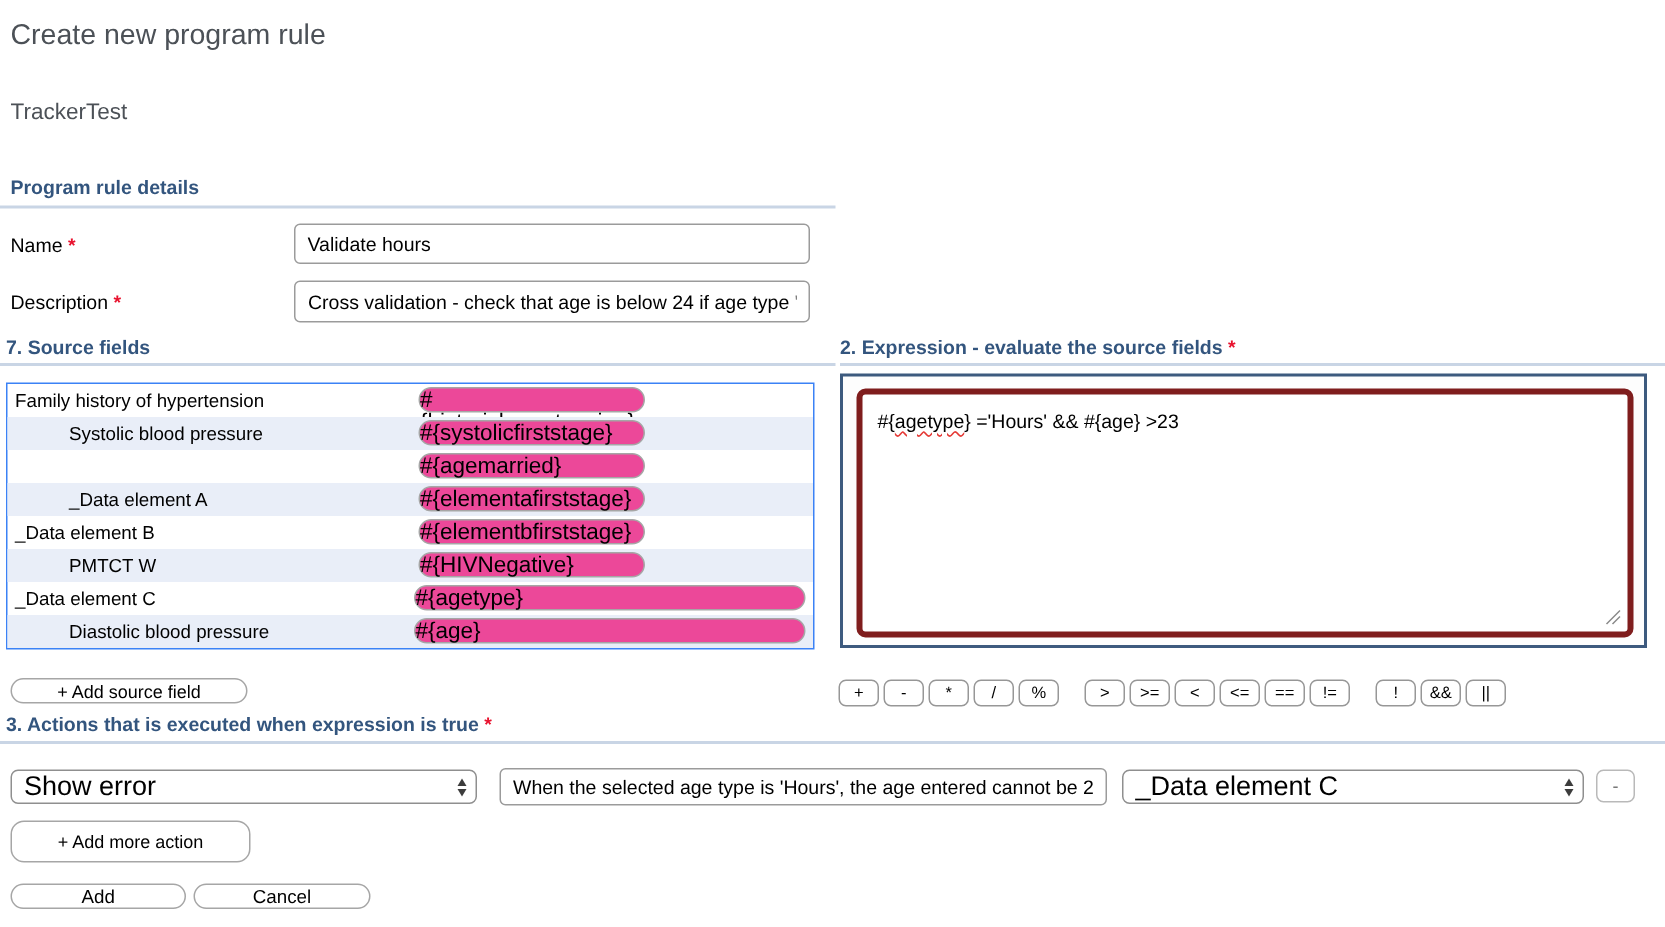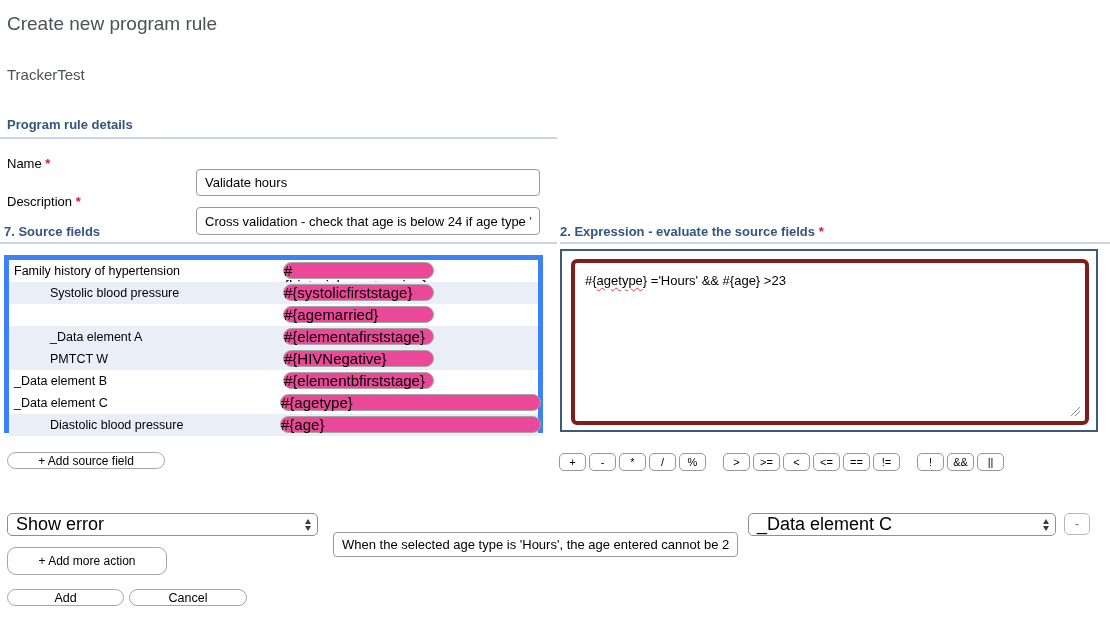--- a/index.html
+++ b/index.html
@@ -11,24 +11,24 @@
   .title { font-size: 19px; color: #4c5157; }
   .subtitle { font-size: 15px; color: #4c5157; }
 
   .sec-h { font-weight: bold; font-size: 13px; color: #33557e;
            border-bottom: 2px solid #c9d5e5; }
   .req { color: #e8112d; font-weight: bold; }
 
   .lbl { font-size: 13px; color: #000; }
 
   input.txt { border: 1px solid #9b9b9b; border-radius: 4px; font-size: 13px;
-              padding: 0 8px; font-family: inherit; color: #000; background: #fff; margin-top: 20px; }
+              padding: 0 8px; font-family: inherit; color: #000; background: #fff; }
 
   
-  .sf-table { border: 5px solid #3b82f6; background: #fff; }
+  .sf-table { border: 1px solid #3b82f6; background: #fff; }
   .srow { height: 22px; display: flex; align-items: center; position: relative;
           font-size: 12.5px; }
   .srow.alt { background: #e9eef8; padding-left: 36px; }
   .srow .slabel { padding-left: 5px; }
   .pill { position: absolute; top: 2px; height: 17px; border: 1px solid #a6a6a6;
           border-radius: 9px; background: #ec4899; font-size: 15px; line-height: 15px;
           font-family: inherit; text-align: left; cursor: pointer; }
   .pill.narrow { left: 274px; width: 151px; }
   .pill.wide   { left: 271px; width: 261px; }
 
@@ -101,27 +101,27 @@
         <button class="pill narrow">#{systolicfirststage}</button>
       </div>
       <div class="srow">
         <span class="slabel"></span>
         <button class="pill narrow">#{agemarried}</button>
       </div>
       <div class="srow alt">
         <span class="slabel">_Data element A</span>
         <button class="pill narrow">#{elementafirststage}</button>
       </div>
+      <div class="srow">
+        <span class="slabel">_Data element B</span>
+        <button class="pill narrow">#{elementbfirststage}</button>
+      </div>
       <div class="srow alt">
         <span class="slabel">PMTCT W</span>
         <button class="pill narrow">#{HIVNegative}</button>
-      </div>
-      <div class="srow">
-        <span class="slabel">_Data element B</span>
-        <button class="pill narrow">#{elementbfirststage}</button>
       </div>
       <div class="srow">
         <span class="slabel">_Data element C</span>
         <button class="pill wide">#{agetype}</button>
       </div>
       <div class="srow alt">
         <span class="slabel">Diastolic blood pressure</span>
         <button class="pill wide">#{age}</button>
       </div>
     </div>
@@ -154,20 +154,24 @@
         <button class="opbtn">&lt;</button>
         <button class="opbtn">&lt;=</button>
         <button class="opbtn">==</button>
         <button class="opbtn">!=</button>
       </span><span class="opgap"></span><span class="opgroup">
         <button class="opbtn">!</button>
         <button class="opbtn">&amp;&amp;</button>
         <button class="opbtn">||</button>
       </span></div>
 
+  <div class="abs sec-h" style="left:0; top:475px; width:1110px; height:21px; padding-left:4px;">
+    <span>3. Actions that is executed when expression is true</span>
+    <span class="req">*</span>
+  </div>
 
   <div class="select" style="left:7px; top:513px; width:311px;">
     <span>Show error</span>
     <span class="updown">
       <span class="tri-up"></span>
         <span class="tri-down"></span>
     </span>
   </div>
 
   <input class="abs txt" style="left: 333px; top: 512px; width: 405px; height: 25px;" value="When the selected age type is 'Hours', the age entered cannot be 24 or mo">

